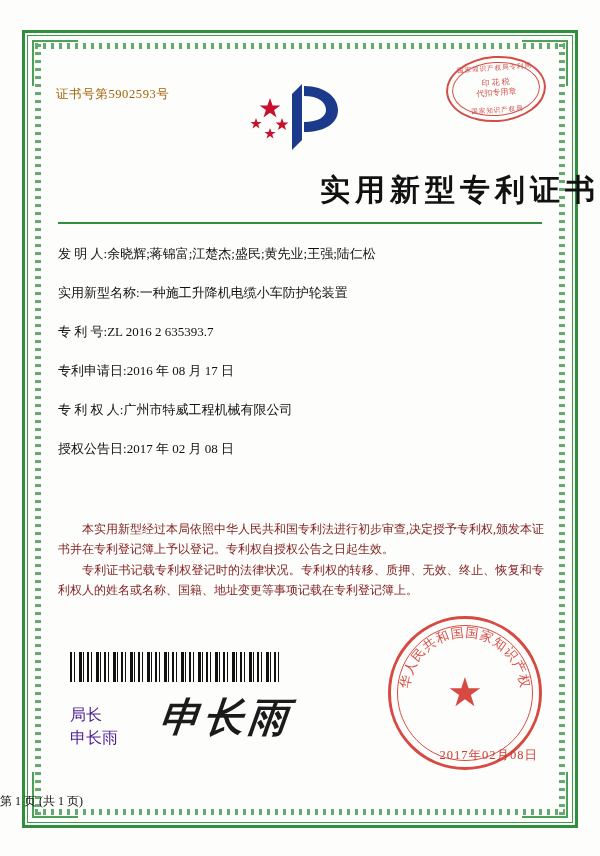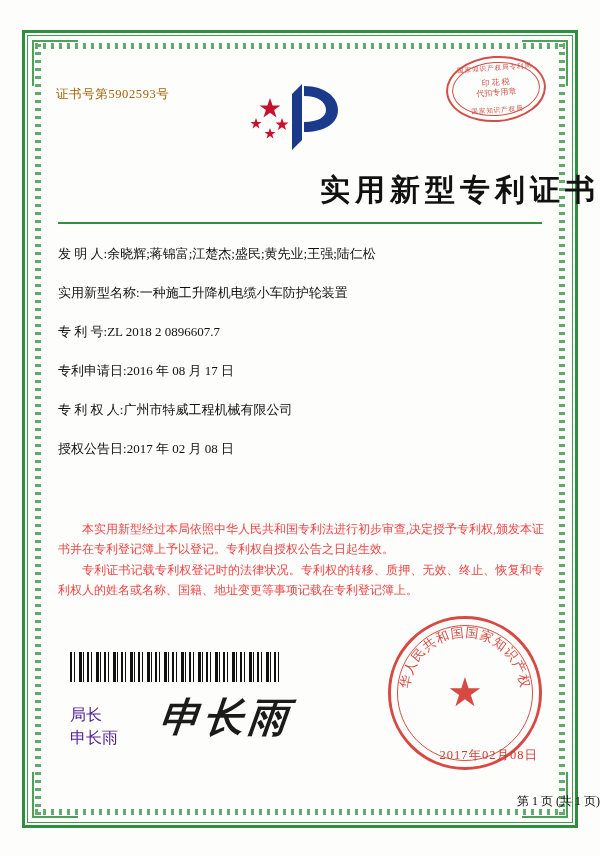--- a/index.html
+++ b/index.html
@@ -172,21 +172,21 @@
 
   
   .paras {
     position: absolute;
     left: 58px;
     right: 56px;
     top: 520px;
     font-size: 12px;
     line-height: 19.5px;
     text-align: justify;
-    color: #ef4444;
+    color: #7f1d1d;
   }
   .paras p {
     margin: 0 0 2px 0;
     text-indent: 24px;
   }
 
   
   .barcode {
     position: absolute;
     left: 70px;
@@ -270,21 +270,21 @@
     color: #c9312b;
     letter-spacing: 1px;
     opacity: 0.95;
   }
 
   
   .footer {
     position: absolute;
     left: 0; right: 0;
     bottom: 46px;
-    text-align: right;
+    text-align: left;
     font-size: 12px;
     color: #111;
   }
 </style>
 </head>
 <body>
 
 <div class="page">
 
   <div class="border-outer"></div>
@@ -322,21 +322,21 @@
   <div class="title-rule"></div>
 
   <div class="fields">
     <div class="field">
       <span class="lbl">发 明 人:</span><span class="val">余晓辉;蒋锦富;江楚杰;盛民;黄先业;王强;陆仁松</span>
     </div>
     <div class="field">
       <span class="lbl">实用新型名称:</span><span class="val">一种施工升降机电缆小车防护轮装置</span>
     </div>
     <div class="field">
-      <span class="lbl">专 利 号:</span><span class="val">ZL 2018 2 0896607.7</span>
+      <span class="lbl">专 利 号:</span><span class="val">ZL 2016 2 635393.7</span>
     </div>
     <div class="field">
       <span class="lbl">专利申请日:</span><span class="val">2016 年 08 月 17 日</span>
     </div>
     <div class="field">
       <span class="lbl">专 利 权 人:</span><span class="val">广州市特威工程机械有限公司</span>
     </div>
     <div class="field">
       <span class="lbl">授权公告日:</span><span class="val">2017 年 02 月 08 日</span>
     </div>

